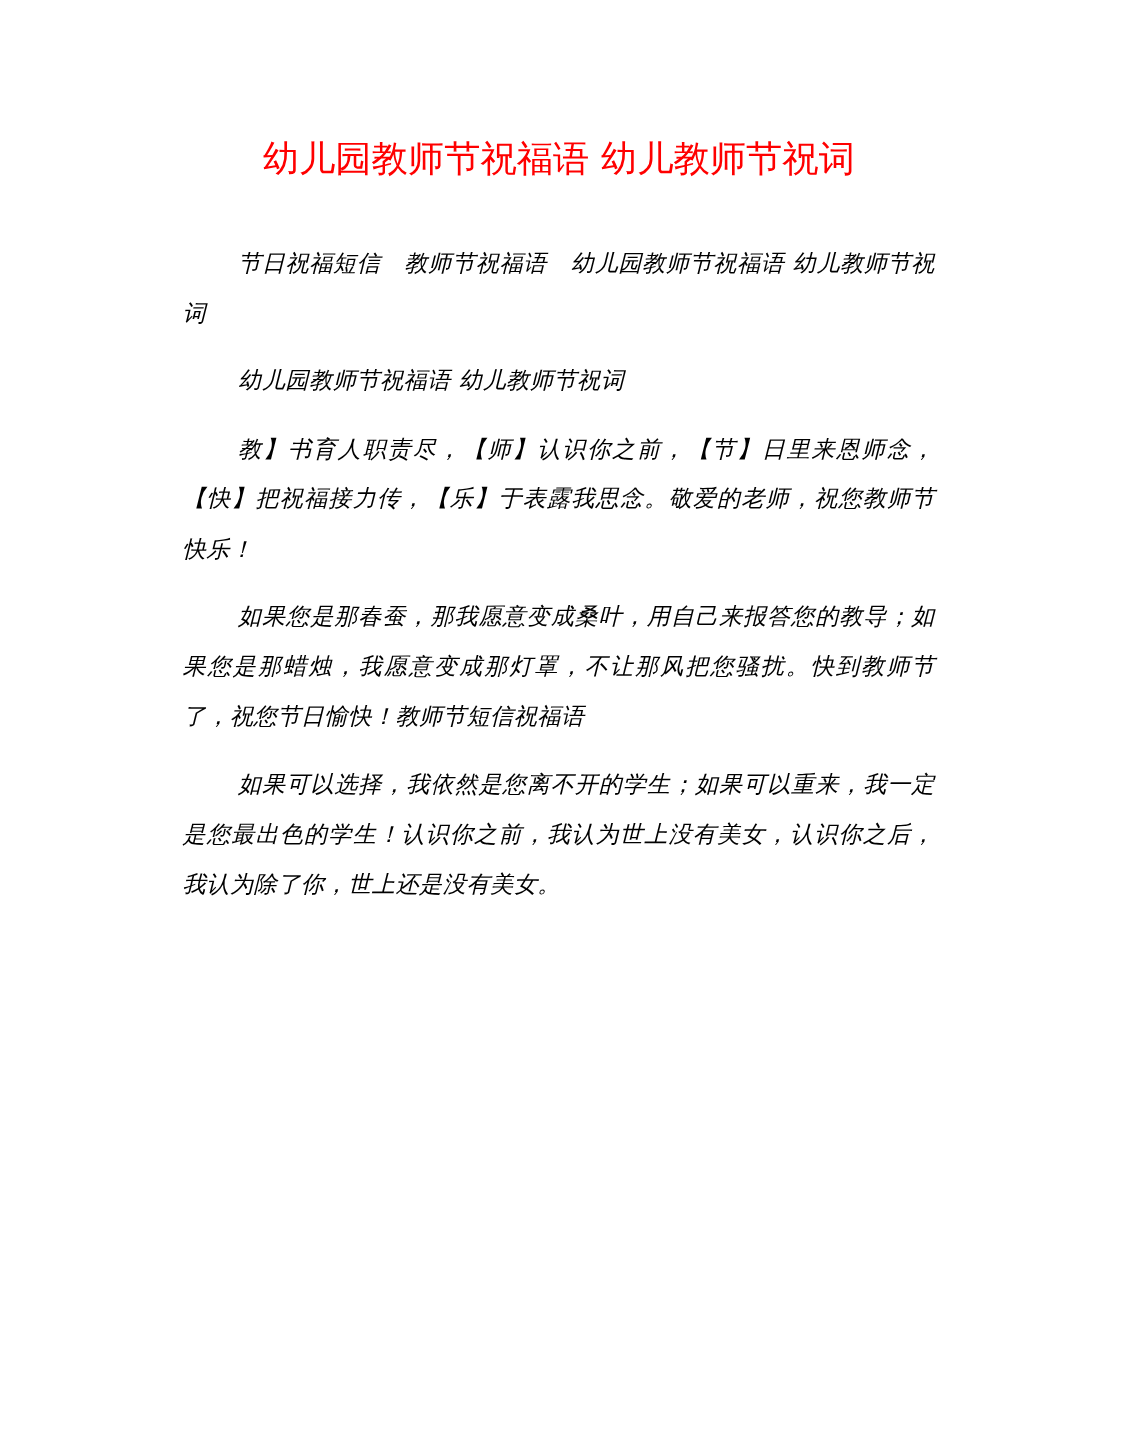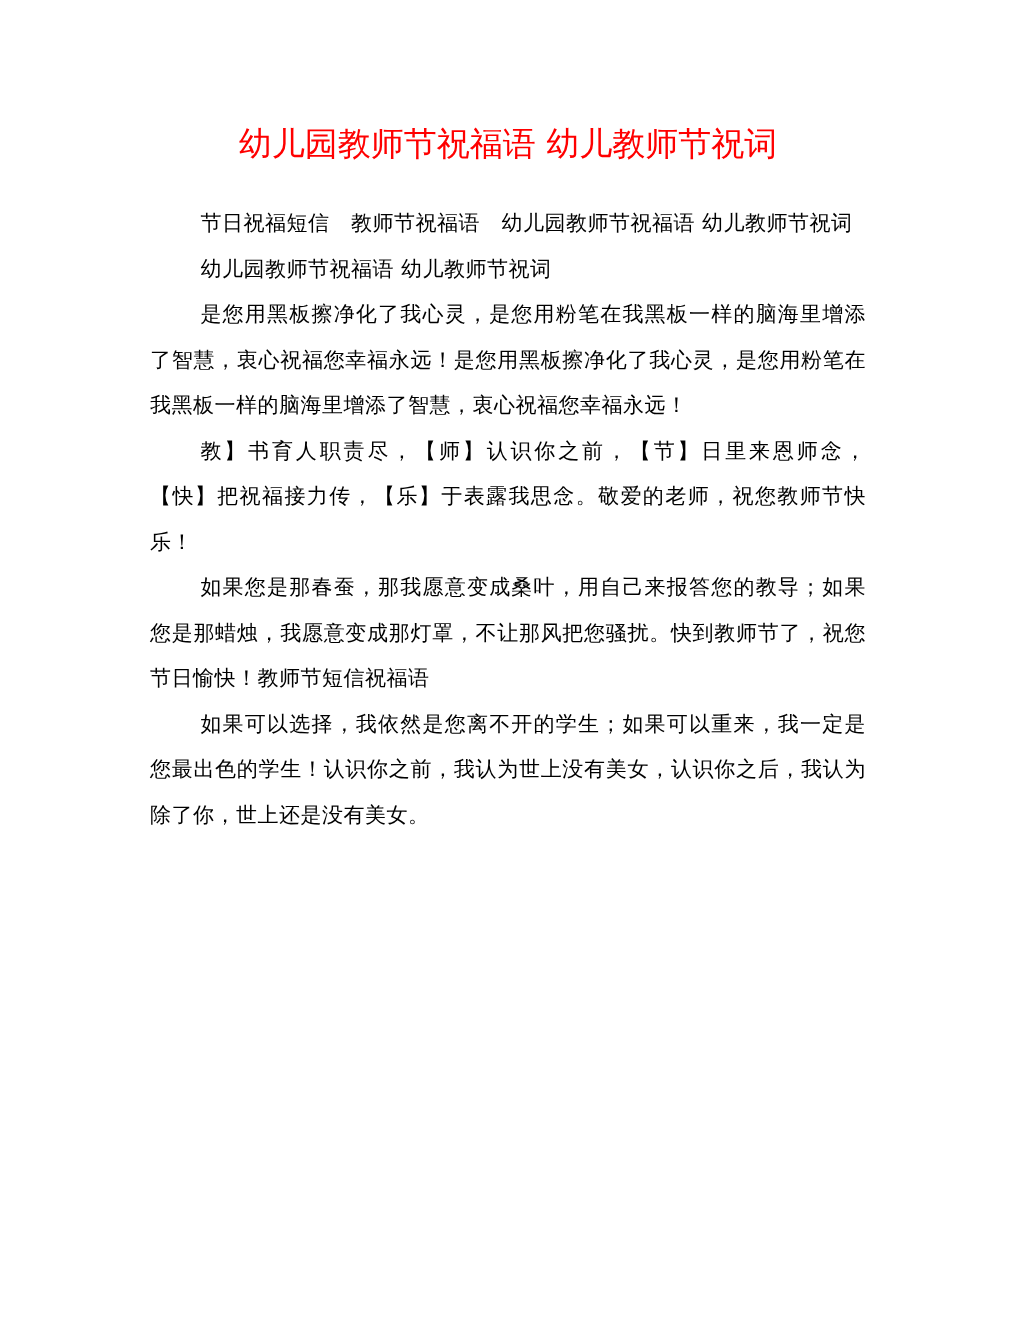--- a/index.html
+++ b/index.html
@@ -34,34 +34,34 @@
       margin: 0;
       letter-spacing: 0px;
     }
     .body-text {
       position: absolute;
       left: 0;
       top: 201px;
       width: 716px;
     }
     .para {
-      margin: 0;
+      margin: 16px;
       font-size: 21px;
       line-height: 45.5px;
       text-indent: 2.4em;
       text-align: justify;
       letter-spacing: 0.5px;
+      font-style: italic;
     }
   </style>
 </head>
 <body>
 
 <div class="page">
   <h1 class="title" style="color: rgb(255, 0, 0);">幼儿园教师节祝福语 幼儿教师节祝词</h1>
   <div class="body-text">
     <p class="para">节日祝福短信　教师节祝福语　幼儿园教师节祝福语 幼儿教师节祝词</p>
     <p class="para">幼儿园教师节祝福语 幼儿教师节祝词</p>
-    <p class="para">是您用黑板擦净化了我心灵，是您用粉笔在我黑板一样的脑海里增添了智慧，衷心祝福您幸福永远！是您用黑板擦净化了我心灵，是您用粉笔在我黑板一样的脑海里增添了智慧，衷心祝福您幸福永远！</p>
     <p class="para">教】书育人职责尽，【师】认识你之前，【节】日里来恩师念，【快】把祝福接力传，【乐】于表露我思念。敬爱的老师，祝您教师节快乐！</p>
     <p class="para">如果您是那春蚕，那我愿意变成桑叶，用自己来报答您的教导；如果您是那蜡烛，我愿意变成那灯罩，不让那风把您骚扰。快到教师节了，祝您节日愉快！教师节短信祝福语</p>
     <p class="para">如果可以选择，我依然是您离不开的学生；如果可以重来，我一定是您最出色的学生！认识你之前，我认为世上没有美女，认识你之后，我认为除了你，世上还是没有美女。</p>
   </div>
 </div>
 
 </body></html>

